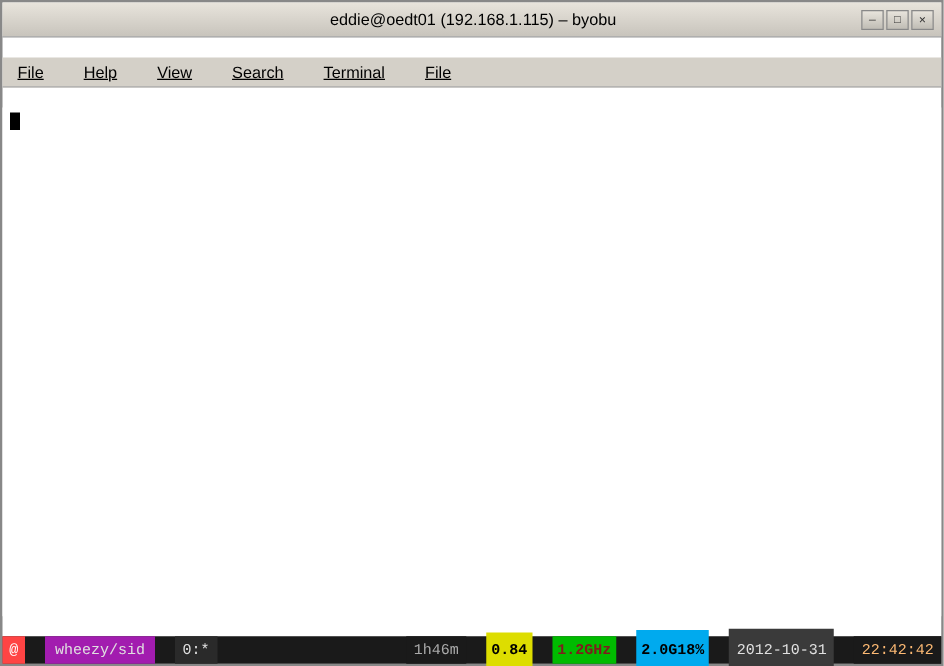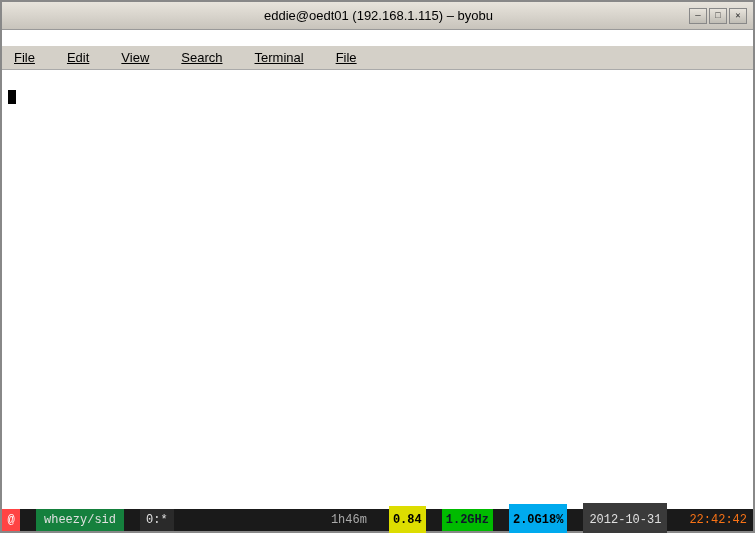--- a/index.html
+++ b/index.html
@@ -121,21 +121,21 @@
       width: 18px;
       height: 22px;
       display: flex;
       align-items: center;
       justify-content: center;
       font-size: 12px;
       flex-shrink: 0;
     }
 
     .status-distro {
-      background: #15803d;
+      background: #a21caf;
       color: #e0e0e0;
       padding: 4px 8px;
       height: 22px;
       display: flex;
       align-items: center;
       flex-shrink: 0;
     }
 
     .status-window {
       background: #2a2a2a;
@@ -166,21 +166,21 @@
       color: #000;
       padding: 14px 4px;
       height: 22px;
       display: flex;
       align-items: center;
       font-weight: bold;
     }
 
     .status-freq {
       background: #00bb00;
-      color: #0f172a;
+      color: #7f1d1d;
       padding: 0 4px;
       height: 22px;
       display: flex;
       align-items: center;
       font-weight: bold;
     }
 
     .status-mem {
       background: #00aaee;
       color: #000;
@@ -195,21 +195,21 @@
       background: #3a3a3a;
       color: #e0e0e0;
       padding: 0 6px;
       height: 34px;
       display: flex;
       align-items: center;
     }
 
     .status-time {
       background: #1a1a1a;
-      color: #f97316;
+      color: #fdba74;
       padding: 0 6px;
       height: 22px;
       display: flex;
       align-items: center;
     }
   </style>
 </head>
 <body>
 
 <div class="window">
@@ -219,21 +219,21 @@
     <div class="title-text">eddie@oedt01 (192.168.1.115) – byobu</div>
     <div class="window-controls">
       <div class="win-btn">—</div>
       <div class="win-btn">□</div>
       <div class="win-btn">✕</div>
     </div>
   </div>
 
   <div class="menu-bar">
     <div class="menu-item">File</div>
-    <div class="menu-item">Edit</div>
+    <div class="menu-item">Help</div>
     <div class="menu-item">View</div>
     <div class="menu-item">Search</div>
     <div class="menu-item">Terminal</div>
     <div class="menu-item">File</div>
   </div>
 
   <div class="terminal-area">
     <div class="prompt-line">
       <span class="cursor"></span>
     </div>

